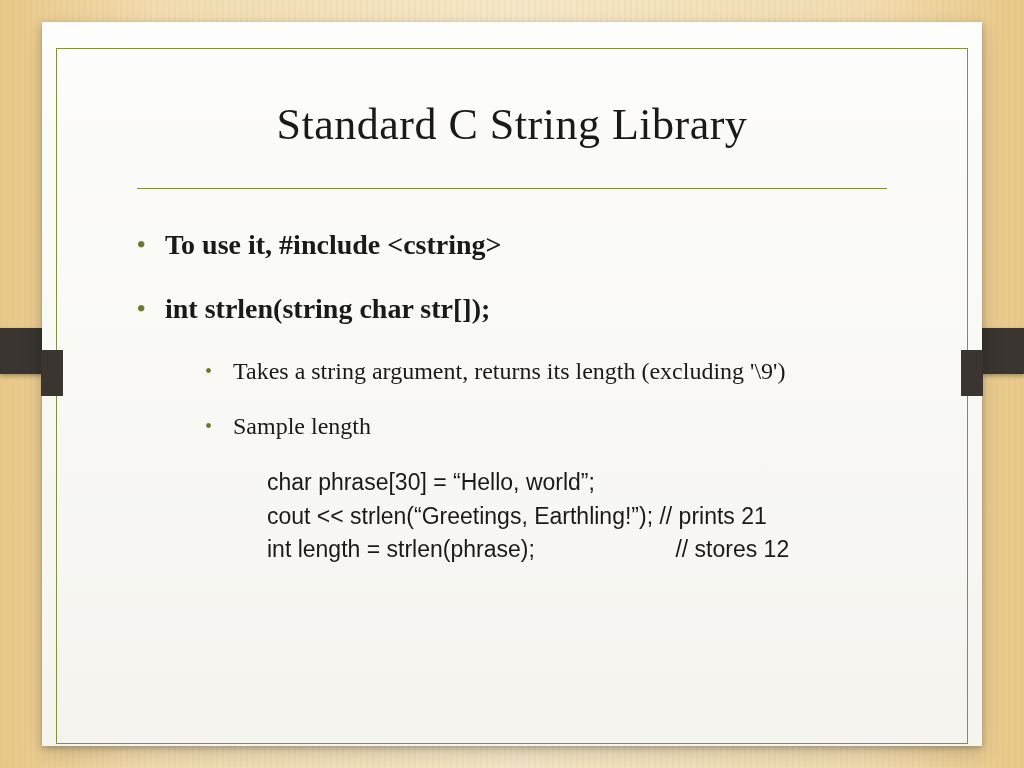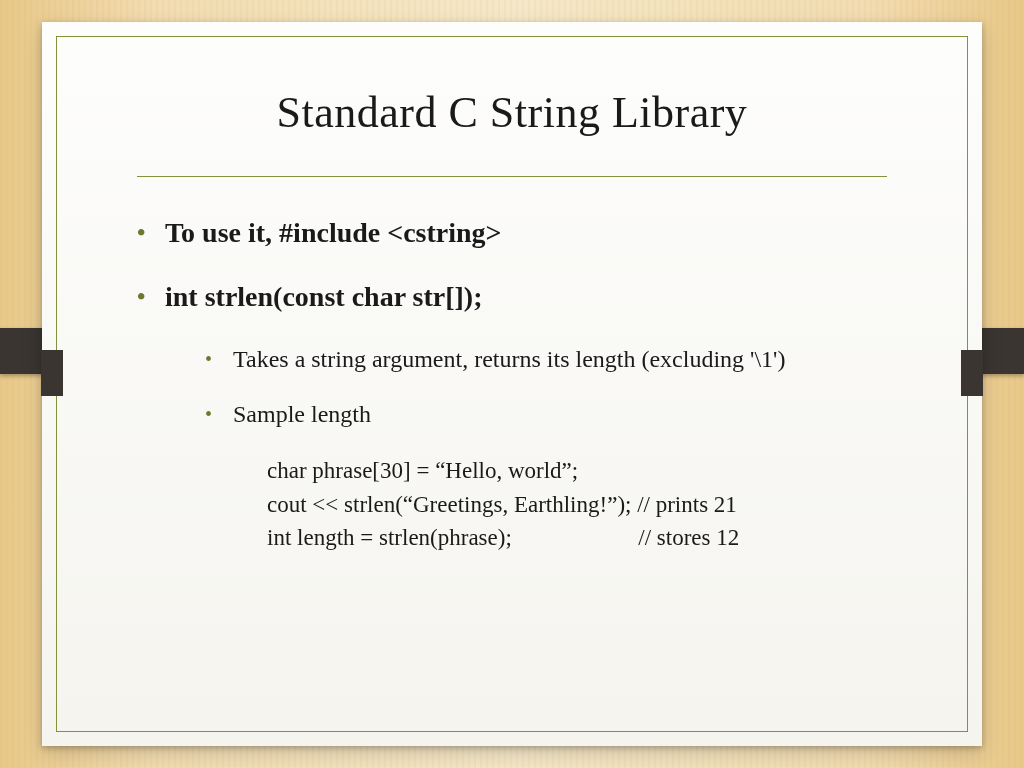--- a/index.html
+++ b/index.html
@@ -29,20 +29,21 @@
     background: linear-gradient(180deg, #fdfdfc 0%, #f5f4ef 100%);
     box-shadow: 0 2px 6px rgba(0,0,0,0.25), 0 8px 20px rgba(0,0,0,0.15);
     padding: 14px;
   }
   .inner-border {
     width: 100%;
     height: 100%;
     border: 1.5px solid #82913a;
     padding: 50px 80px 30px 80px;
     position: relative;
+    margin-top: 12px;
   }
   .title {
     text-align: center;
     font-size: 44px;
     font-weight: 400;
     color: #1a1a1a;
     margin-bottom: 38px;
     letter-spacing: 0.5px;
   }
   .divider {
@@ -83,21 +84,21 @@
     color: #6b7a2e;
     font-size: 20px;
     top: 2px;
   }
   .code-block {
     font-size: 23px;
     color: #1a1a1a;
     margin-left: 130px;
     line-height: 1.45;
     white-space: pre;
-    font-family: Liberation Serif, serif;
+    font-family: Liberation Sans, sans-serif;
   }
   .ribbon {
     position: absolute;
     width: 62px;
     height: 46px;
     background: #3a3530;
     top: 328px;
     box-shadow: 0 2px 4px rgba(0,0,0,0.3);
   }
   .ribbon.left { left: 0; }
@@ -137,20 +138,20 @@
 <div class="ribbon left"></div>
 <div class="ribbon right"></div>
 
 <div class="slide-card">
   <div class="ribbon-overlap l" style="left:-1px;"></div>
   <div class="ribbon-overlap r" style="right:-1px;"></div>
   <div class="inner-border">
     <h1 class="title">Standard C String Library</h1>
     <hr class="divider">
     <div class="bullet-l1">To use it, #include &lt;cstring&gt;</div>
-    <div class="bullet-l1">int strlen(const char str[]);</div>
-    <div class="bullet-l2">Takes a string argument, returns its length (excluding '\1')</div>
+    <div class="bullet-l1">int strlen(string char str[]);</div>
+    <div class="bullet-l2">Takes a string argument, returns its length (excluding '\9')</div>
     <div class="bullet-l2">Sample length</div>
     <div class="code-block">char phrase[30] = “Hello, world”;
 cout &lt;&lt; strlen(“Greetings, Earthling!”); // prints 21
 int length = strlen(phrase);                      // stores 12</div>
   </div>
 </div>
 
 </body></html>

